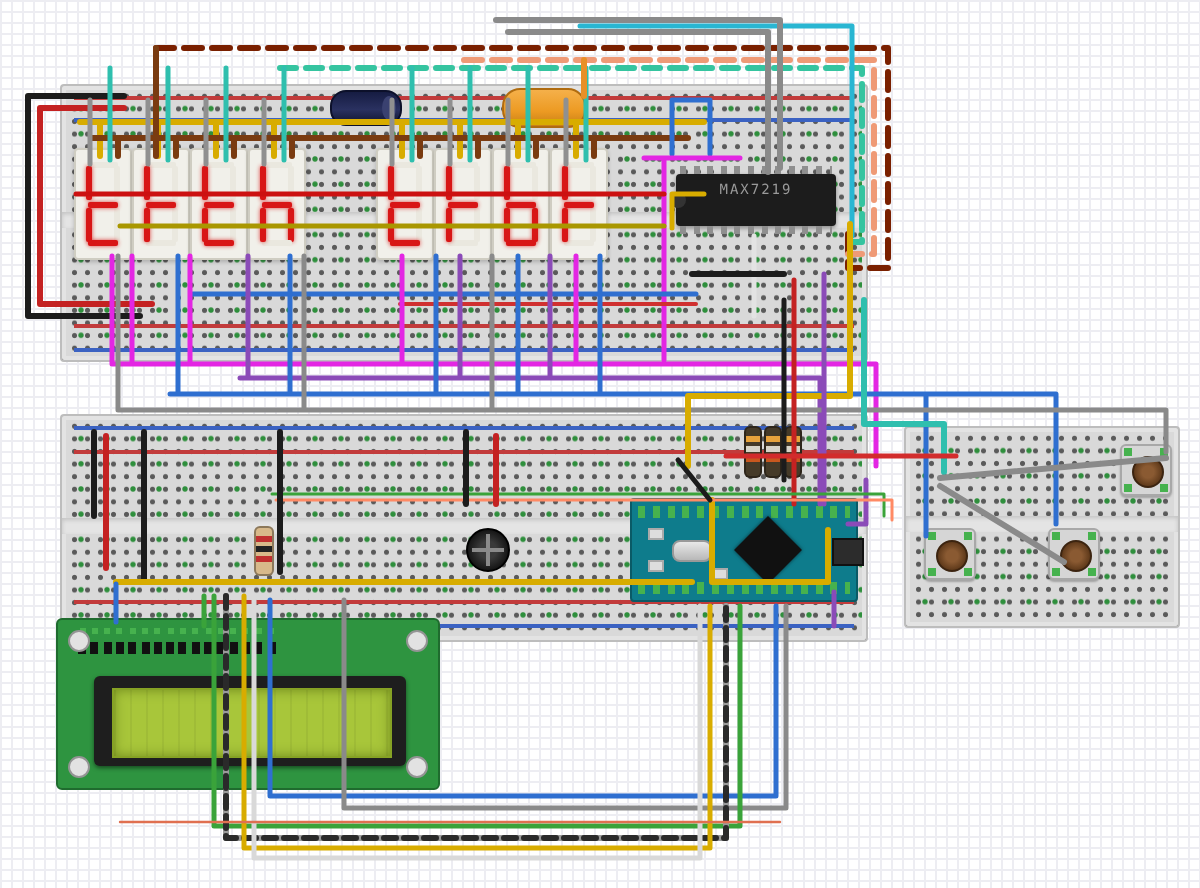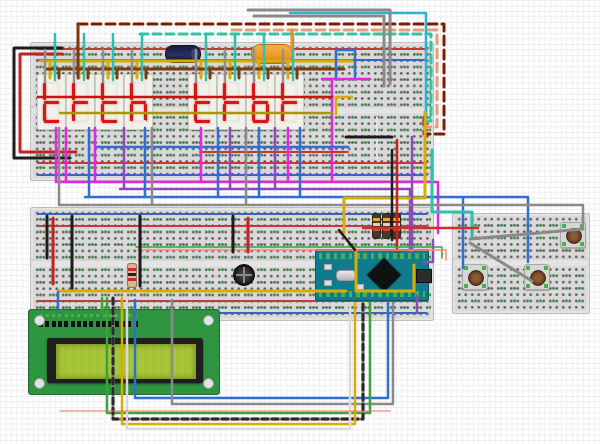--- a/index.html
+++ b/index.html
@@ -161,20 +161,24 @@
         <div class="seg" style="left: 6px; top: 6px; width: 15px; height: 3px;"></div>
         <div class="seg" style="left: 19px; top: 8px; width: 3px; height: 17px;"></div>
         <div class="seg" style="left: 19px; top: 29px; width: 3px; height: 17px;"></div>
         <div class="seg" style="left: 6px; top: 45px; width: 15px; height: 3px;"></div>
         <div class="seg lit" style="left: 5px; top: 29px; width: 3px; height: 17px;"></div>
         <div class="seg lit" style="left: 5px; top: 8px; width: 3px; height: 17px;"></div>
         <div class="seg lit" style="left: 6px; top: 26px; width: 15px; height: 3px;"></div>
       </div>
     </div>
 
+  <div class="dip comp">
+    <div class="notch"></div>
+    <div class="lbl">MAX7219</div>
+  </div>
 
   <div class="cap-navy comp"></div>
   <div class="cap-orange comp"></div>
 
   <div class="nano comp">
     <div class="pads t"></div>
     <div class="pads b"></div>
     <div class="mcu"></div>
     <div class="xtal"></div>
     <div class="usb"></div>

